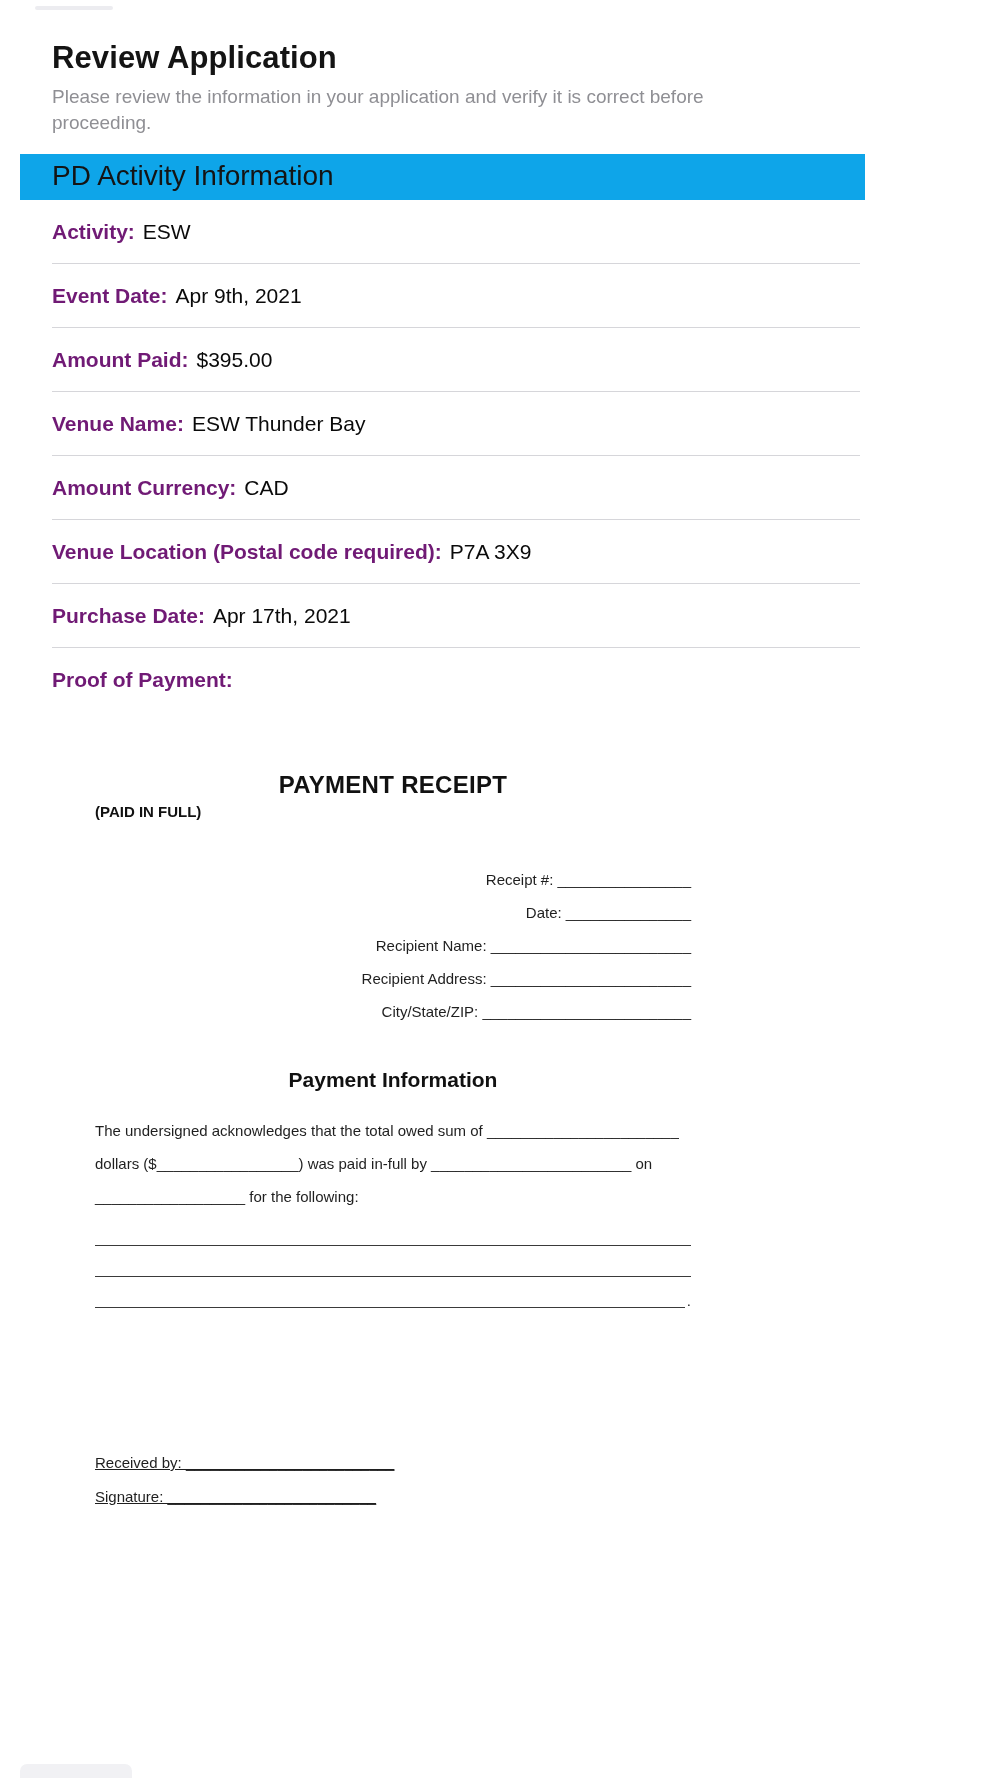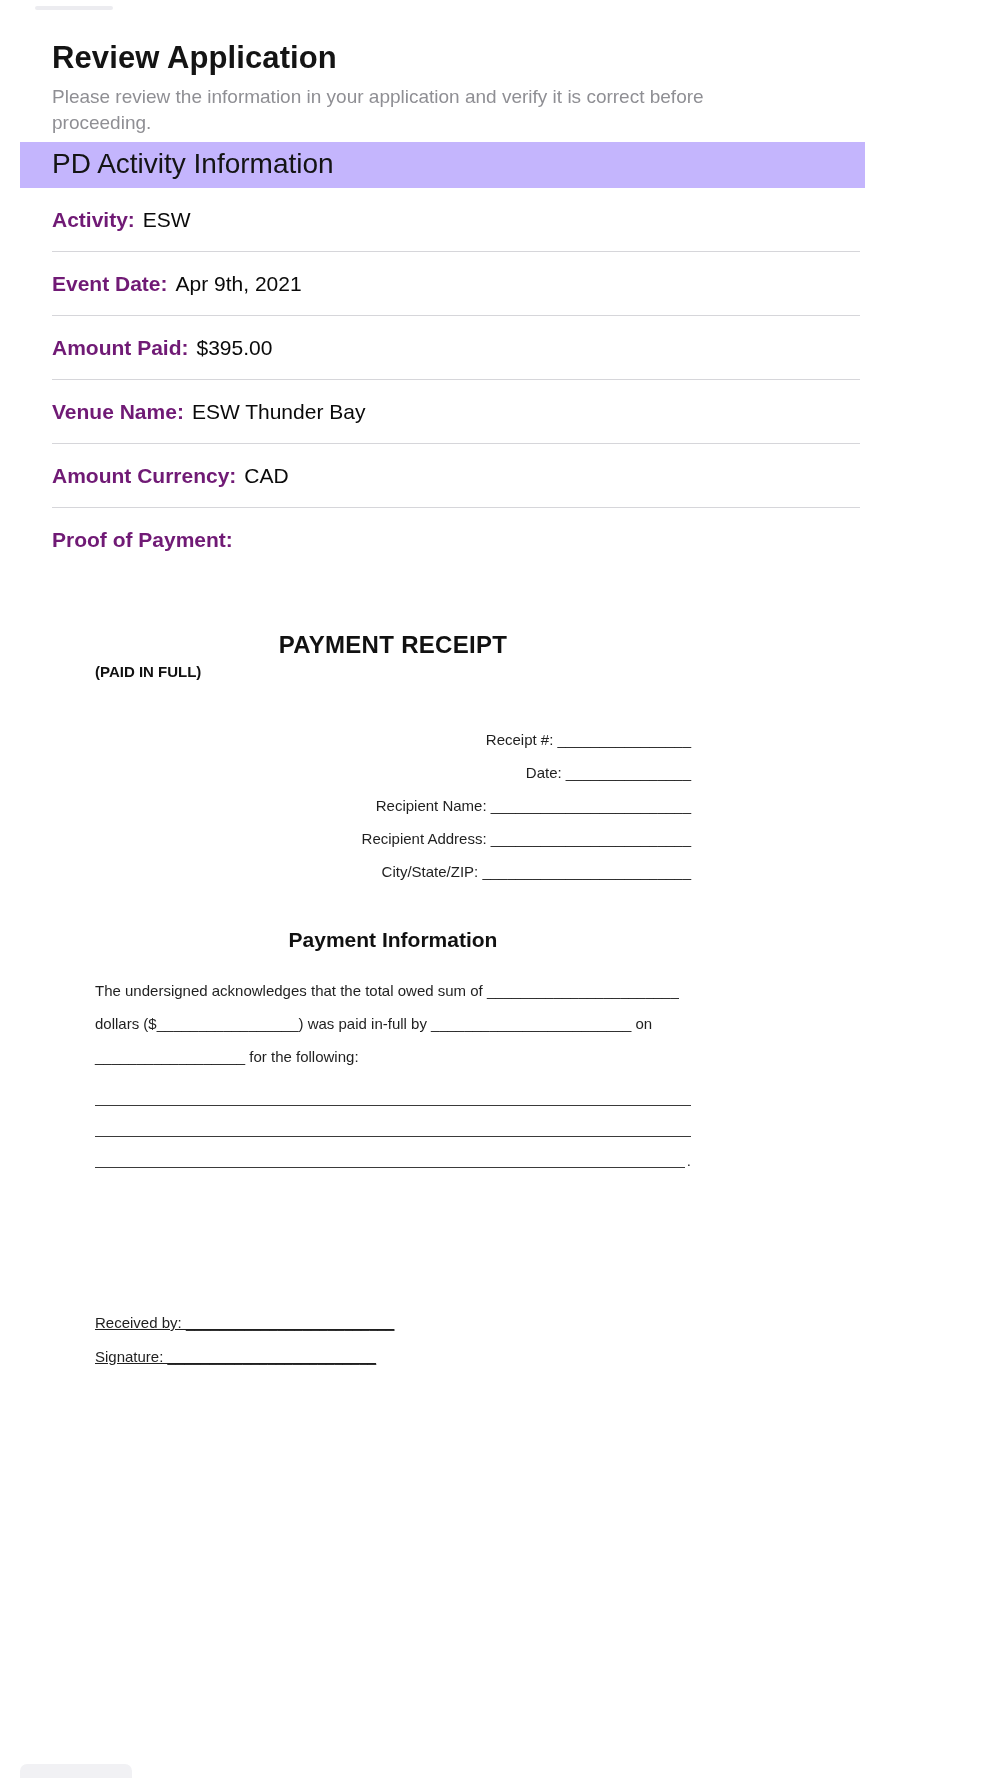--- a/index.html
+++ b/index.html
@@ -26,22 +26,22 @@
   .page-title {
     font-size: 31px; line-height: 36px; font-weight: 600; color: #141414;
     letter-spacing: 0.1px;
   }
   .page-subtitle {
     margin-top: 8px; font-size: 19px; line-height: 26px;
     color: #8f8f94; max-width: 705px; font-weight: 400;
   }
 
   .section-bar {
-    margin-top: 6px; margin-left: 20px; width: 845px;
-    background: #c4b5fd; padding: 7px 10px 9px 32px;
+    margin-top: 18px; margin-left: 20px; width: 845px;
+    background: #0ea5e9; padding: 7px 10px 9px 32px;
   }
   .section-title { font-size: 28px; line-height: 30px; font-weight: 500; color: #141414; }
 
   .rows { margin-left: 52px; margin-right: 140px; }
   .row {
     padding: 19px 0; border-bottom: 1px solid #d6d6da;
     font-size: 21px; line-height: 25px;
   }
   .row.no-border { border-bottom: none; }
   .row .label { font-weight: 700; color: #701a75; }
@@ -101,20 +101,26 @@
   </div>
   <div class="row">
     <span class="label">Amount Paid:</span><span class="value">$395.00</span>
   </div>
   <div class="row">
     <span class="label">Venue Name:</span><span class="value">ESW Thunder Bay</span>
   </div>
   <div class="row">
     <span class="label">Amount Currency:</span><span class="value">CAD</span>
   </div>
+  <div class="row">
+    <span class="label">Venue Location (Postal code required):</span><span class="value">P7A 3X9</span>
+  </div>
+  <div class="row">
+    <span class="label">Purchase Date:</span><span class="value">Apr 17th, 2021</span>
+  </div>
   <div class="row no-border">
     <span class="label">Proof of Payment:</span><span class="value"></span>
   </div>
 </div>
 
 <div class="receipt">
   <div class="receipt-title">PAYMENT RECEIPT</div>
   <div class="receipt-subtitle">(PAID IN FULL)</div>
 
   <div class="meta">

